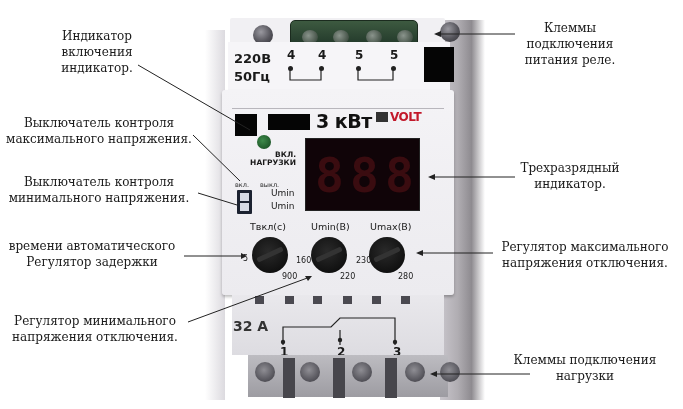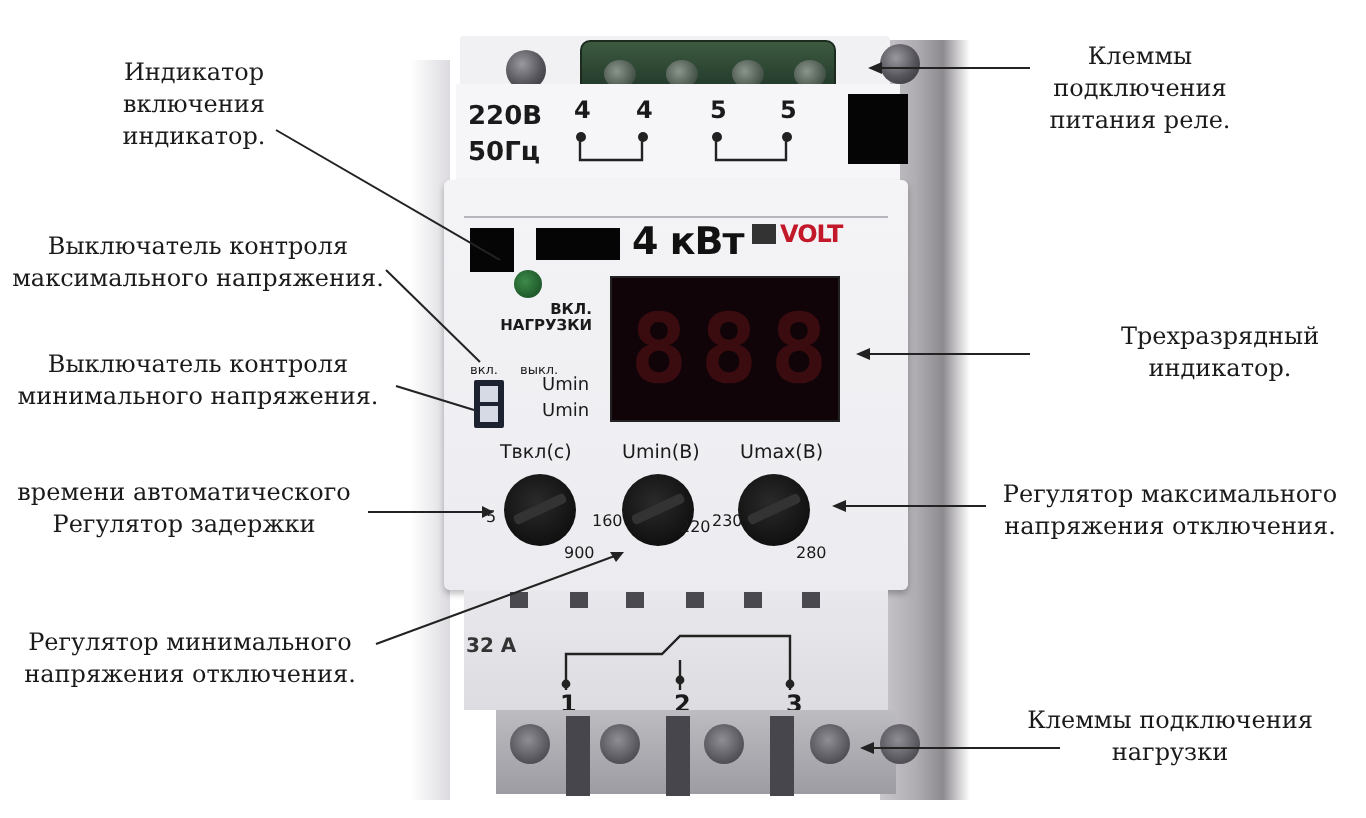--- a/index.html
+++ b/index.html
@@ -145,21 +145,21 @@
     }
 
     .bottom-housing {
       position: absolute; left: 232px; top: 295px; width: 212px; height: 60px;
       background: linear-gradient(180deg, #e9e8ec 0%, #dddce1 100%);
     }
     .vent { position: absolute; top: 296px; width: 9px; height: 8px; background: #4a4950; }
     .amp-text {
       position: absolute; left: 233px; top: 318px;
       font-family: "DejaVu Sans", "Liberation Sans", sans-serif;
-      font-size: 10px; font-weight: bold; color: #333;
+      font-size: 14px; font-weight: bold; color: #333;
     }
     .relay-num {
       position: absolute; font-family: "DejaVu Sans", "Liberation Sans", sans-serif;
       font-size: 12px; font-weight: bold; color: #1a1a1a;
     }
     .bottom-terminals {
       position: absolute; left: 248px; top: 355px; width: 200px; height: 42px;
       background: linear-gradient(180deg, #bdbcc1 0%, #9d9ca2 100%);
     }
     .bottom-screw {
@@ -197,21 +197,21 @@
 <div class="pin-dot" style="left:391px;top:66px;"></div>
 
 <div class="redact" style="left:424px;top:47px;width:30px;height:35px;"></div>
 
 <div class="front-panel"></div>
 <div class="panel-divider"></div>
 
 <div class="redact" style="left:235px;top:114px;width:22px;height:22px;"></div>
 <div class="redact" style="left:268px;top:114px;width:42px;height:16px;"></div>
 
-<div class="power-text">4 кВт</div>
+<div class="power-text">3 кВт</div>
 <div class="logo-mark"></div>
 <div class="logo-volt">VOLT</div>
 <div class="logo-control">control</div>
 
 <div class="led"></div>
 <div class="led-label" style="left:260px;top:150px;width:36px;">ВКЛ.</div>
 <div class="led-label" style="left:249px;top:158px;width:47px;">НАГРУЗКИ</div>
 
 <div class="display">
   <div class="digit" style="left:9px;">8</div>
@@ -229,21 +229,21 @@
 <div class="dip-name" style="left:271px;top:201px;">Umin</div>
 
 <div class="knob-title" style="left:250px;top:221px;">Tвкл(с)</div>
 <div class="knob" style="left:252px;top:237px;"></div>
 <div class="knob-scale" style="left:243px;top:254px;">5</div>
 <div class="knob-scale" style="left:282px;top:272px;">900</div>
 
 <div class="knob-title" style="left:311px;top:221px;">Umin(B)</div>
 <div class="knob" style="left:311px;top:237px;"></div>
 <div class="knob-scale" style="left:296px;top:256px;">160</div>
-<div class="knob-scale" style="left:340px;top:259px;">220</div>
+<div class="knob-scale" style="left:340px;top:272px;">220</div>
 
 <div class="knob-title" style="left:370px;top:221px;">Umax(B)</div>
 <div class="knob" style="left:369px;top:237px;"></div>
 <div class="knob-scale" style="left:356px;top:256px;">230</div>
 <div class="knob-scale" style="left:398px;top:272px;">280</div>
 
 <div class="bottom-housing"></div>
 <div class="vent" style="left:255px;"></div>
 <div class="vent" style="left:285px;"></div>
 <div class="vent" style="left:313px;"></div>
@@ -319,21 +319,21 @@
   <span>Регулятор минимального</span>
   <span>напряжения отключения.</span>
 </div>
 
 <div class="callout" style="left:515px;top:20px;width:110px;">
   <span>Клеммы</span>
   <span>подключения</span>
   <span>питания реле.</span>
 </div>
 
-<div class="callout" style="left:515px;top:160px;width:110px;margin-left:40px;">
+<div class="callout" style="left:515px;top:160px;width:110px;">
   <span>Трехразрядный</span>
   <span>индикатор.</span>
 </div>
 
 <div class="callout" style="left:497px;top:239px;width:176px;">
   <span>Регулятор максимального</span>
   <span>напряжения отключения.</span>
 </div>
 
 <div class="callout" style="left:510px;top:352px;width:150px;">

